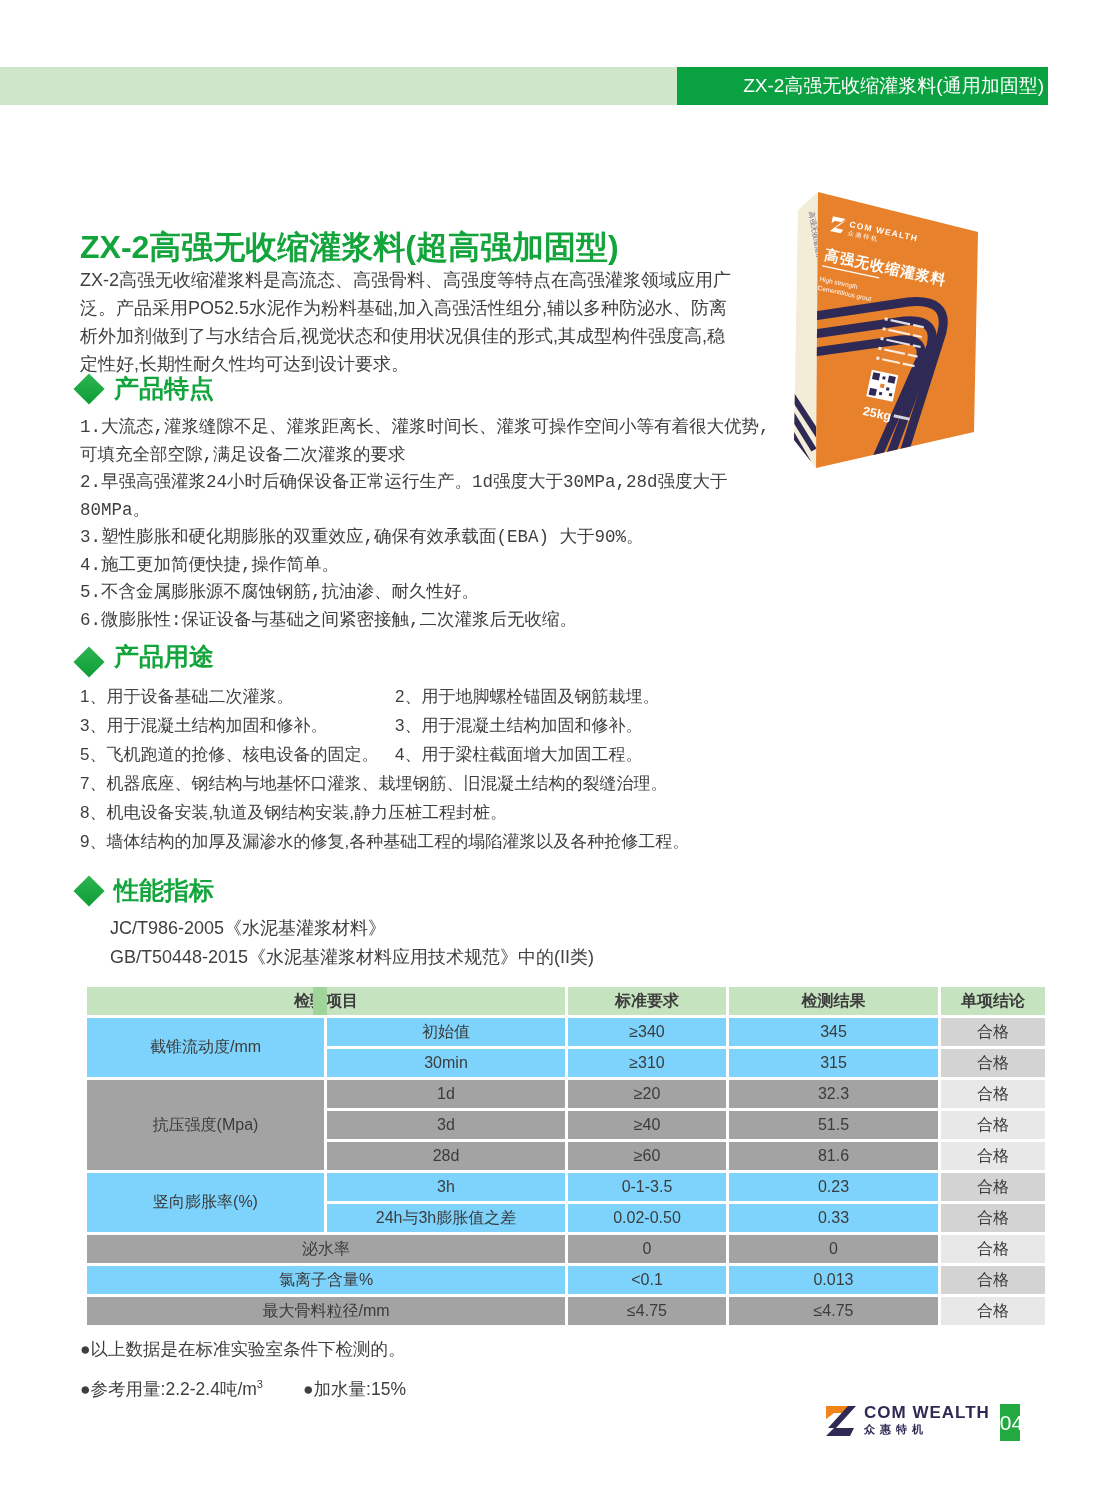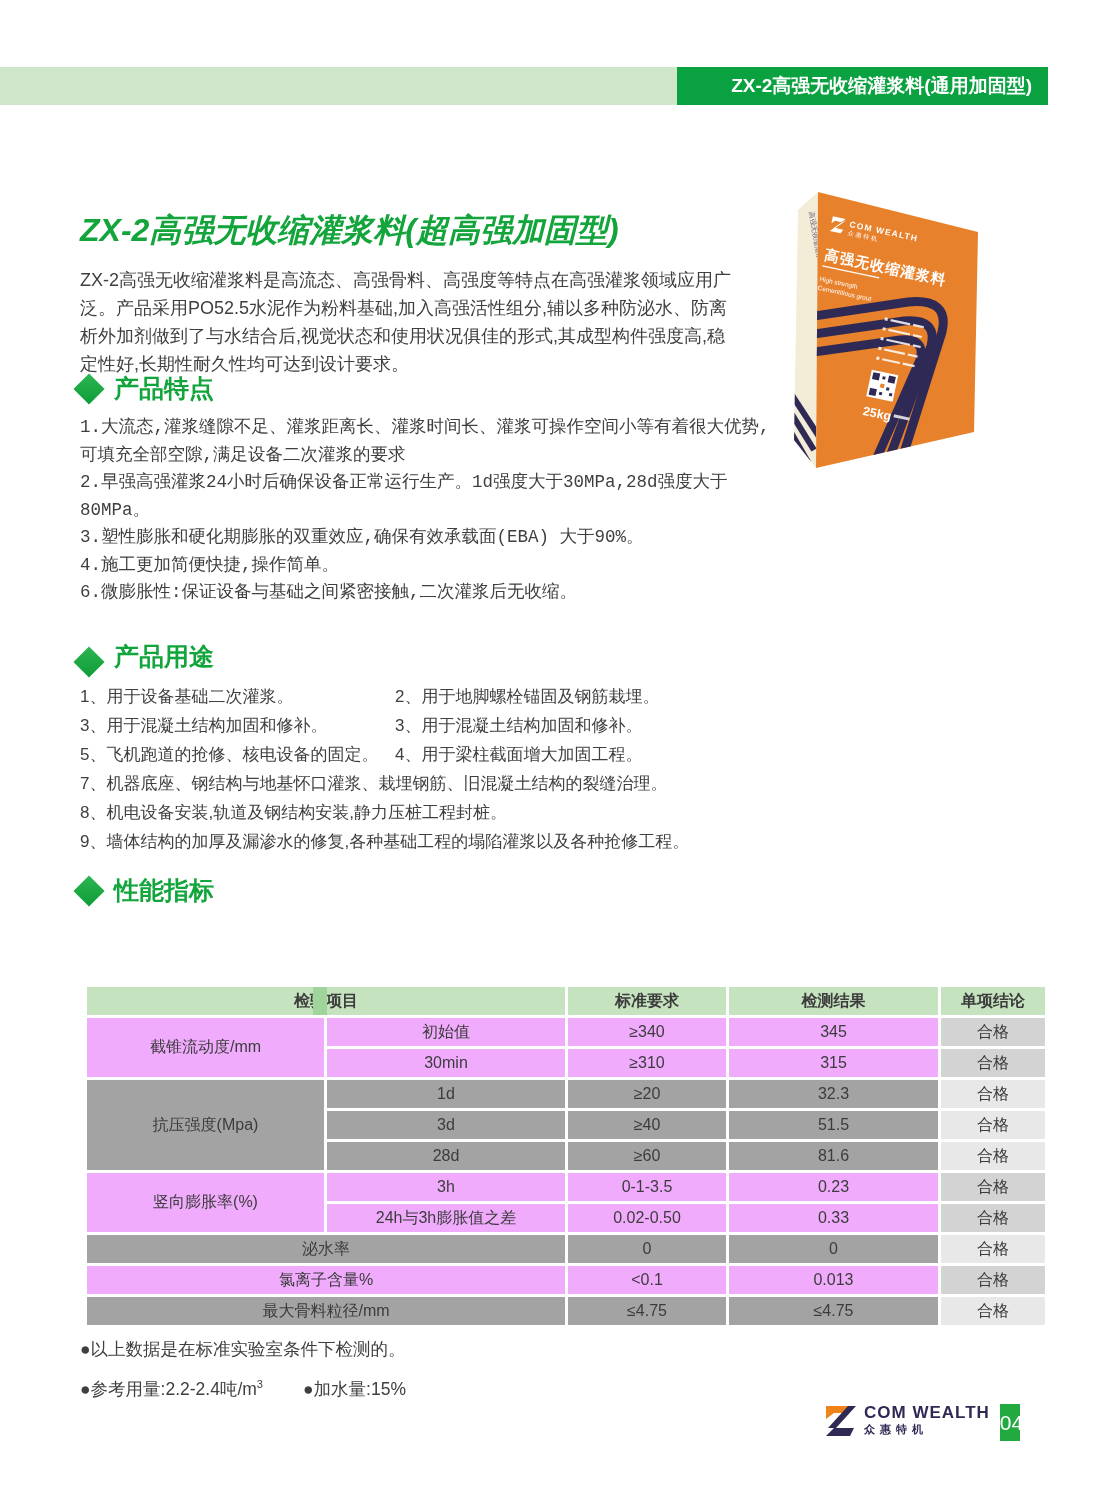--- a/index.html
+++ b/index.html
@@ -2,25 +2,25 @@
 <html><head>
 <meta charset="utf-8">
 <style>
   html,body{margin:0;padding:0;background:#fff;}
   .page{position:relative;width:1100px;height:1503px;background:#ffffff;overflow:hidden;
         font-family:"Liberation Sans","DejaVu Sans",sans-serif;color:#3f3f3f;}
 
   
   .topbar{position:absolute;left:0;top:67px;width:1048px;height:38px;display:flex;}
   .topbar-light{flex:0 0 677px;background:#cfe6cb;}
-  .topbar-dark{flex:1;background:#0aa140;color:#fff;font-size:19px;font-weight:bold;
-               line-height:38px;text-align:right;padding-right:16px;}
-
-  
-  .main-title{position:absolute;left:80px;top:188px;font-size:32px;font-weight:bold;color:#13a53b;font-style:italic;}
+  .topbar-dark{flex:1;background:#0aa140;color:#fff;font-size:19px;font-weight:normal;
+               line-height:38px;text-align:right;padding-right:4px;}
+
+  
+  .main-title{position:absolute;left:80px;top:205px;font-size:32px;font-weight:bold;color:#13a53b;}
   .intro{position:absolute;left:80px;top:248px;width:652px;font-size:18px;line-height:28px;}
 
   
   .sec-head{position:absolute;display:flex;align-items:center;}
   .diamond{width:22px;height:22px;transform:rotate(45deg);
            background:linear-gradient(135deg,#2db553 0%,#0e9c35 100%);}
   .sec-head h2{margin:0 0 0 14px;font-size:25px;font-weight:bold;color:#12a53b;}
 
   .features{position:absolute;left:80px;top:414px;width:700px;font-size:17.5px;line-height:27.5px;font-family:Liberation Mono, monospace;}
   .features div{margin:0;}
@@ -31,21 +31,21 @@
   .uses-row .r{flex:1;}
 
   .standards{position:absolute;left:110px;top:914px;font-size:18px;line-height:29px;}
 
   
   table.perf{position:absolute;left:84px;top:984px;border-collapse:separate;border-spacing:3px;
              table-layout:fixed;width:961px;font-size:16px;color:#3c3c3c;}
   table.perf th,table.perf td{text-align:center;vertical-align:middle;padding:0 4px;overflow:hidden;}
   table.perf th{background:#c6e3c0;font-weight:bold;height:28px;position:relative;font-size:16px;}
   table.perf td{height:28px;}
-  td.dk{background:#f0abfc;}
+  td.dk{background:#7dd3fc;}
   td.lt{background:#a3a3a3;}
   td.vd{background:#d3d3d3;}
   td.vl{background:#e8e8e8;}
   .hstripe{position:absolute;left:226px;top:0;width:14px;height:100%;background:#9fd49a;}
 
   .notes{position:absolute;left:80px;top:1332px;font-size:17.5px;line-height:35px;}
   .notes sup{font-size:11px;}
   .notes .gap{display:inline-block;width:40px;}
 
   
@@ -154,20 +154,21 @@
 
   <div class="sec-head" style="left:78px;top:372px;">
     <span class="diamond"></span>
     <h2>产品特点</h2>
   </div>
   <div class="features">
     <div>1.大流态,灌浆缝隙不足、灌浆距离长、灌浆时间长、灌浆可操作空间小等有着很大优势,可填充全部空隙,满足设备二次灌浆的要求</div>
     <div>2.早强高强灌浆24小时后确保设备正常运行生产。1d强度大于30MPa,28d强度大于80MPa。</div>
     <div>3.塑性膨胀和硬化期膨胀的双重效应,确保有效承载面(EBA) 大于90%。</div>
     <div>4.施工更加简便快捷,操作简单。</div>
+    <div>5.不含金属膨胀源不腐蚀钢筋,抗油渗、耐久性好。</div>
     <div>6.微膨胀性:保证设备与基础之间紧密接触,二次灌浆后无收缩。</div>
   </div>
 
   <div class="sec-head" style="left:78px;top:640px;align-items:flex-end;">
     <span class="diamond"></span>
     <h2>产品用途</h2>
   </div>
   <div class="uses">
     <div class="uses-row">
       <span class="l">1、用于设备基础二次灌浆。</span>
@@ -182,20 +183,24 @@
       <span class="r">4、用于梁柱截面增大加固工程。</span>
     </div>
     <div>7、机器底座、钢结构与地基怀口灌浆、栽埋钢筋、旧混凝土结构的裂缝治理。</div>
     <div>8、机电设备安装,轨道及钢结构安装,静力压桩工程封桩。</div>
     <div>9、墙体结构的加厚及漏渗水的修复,各种基础工程的塌陷灌浆以及各种抢修工程。</div>
   </div>
 
   <div class="sec-head" style="left:78px;top:874px;">
     <span class="diamond"></span>
     <h2>性能指标</h2>
+  </div>
+  <div class="standards">
+    <div>JC/T986-2005《水泥基灌浆材料》</div>
+    <div>GB/T50448-2015《水泥基灌浆材料应用技术规范》中的(II类)</div>
   </div>
 
   <table class="perf">
     <colgroup>
         <col style="width:237px">
         <col style="width:238px">
         <col style="width:158px">
         <col style="width:209px">
         <col style="width:104px">
       </colgroup>

